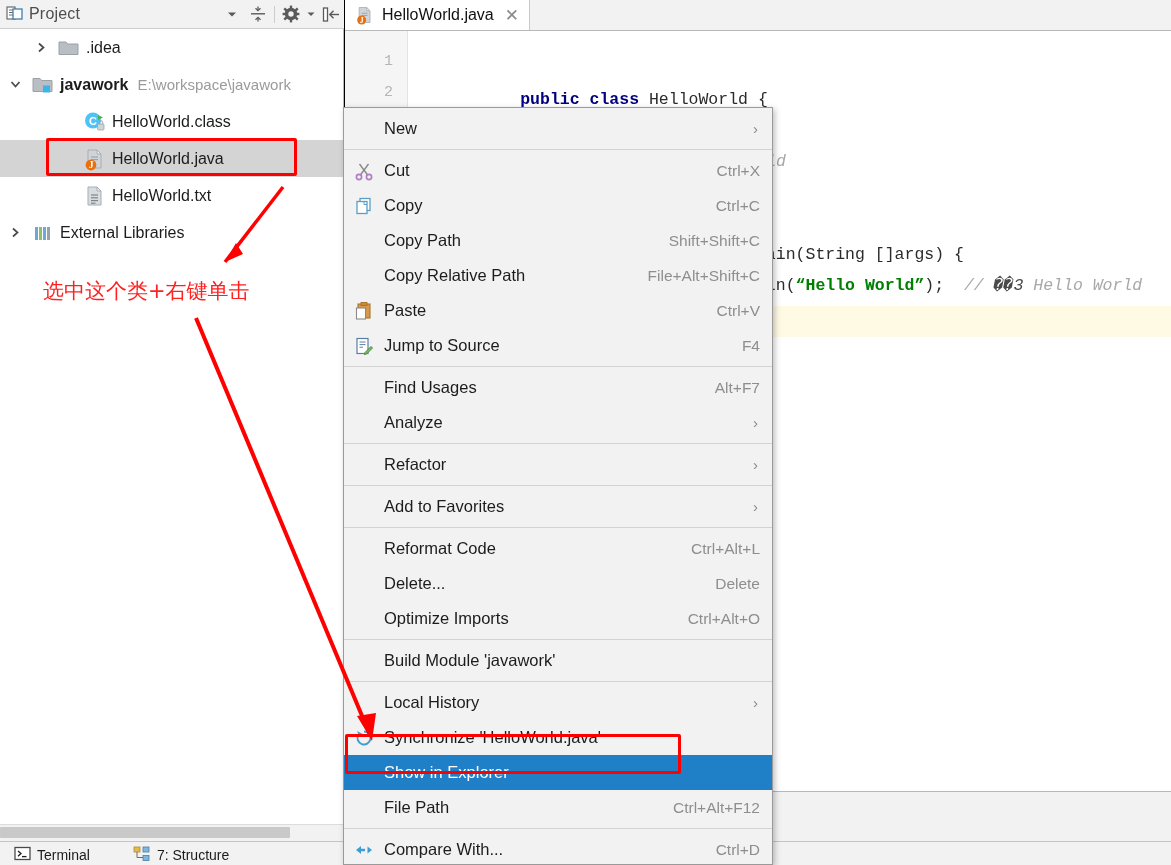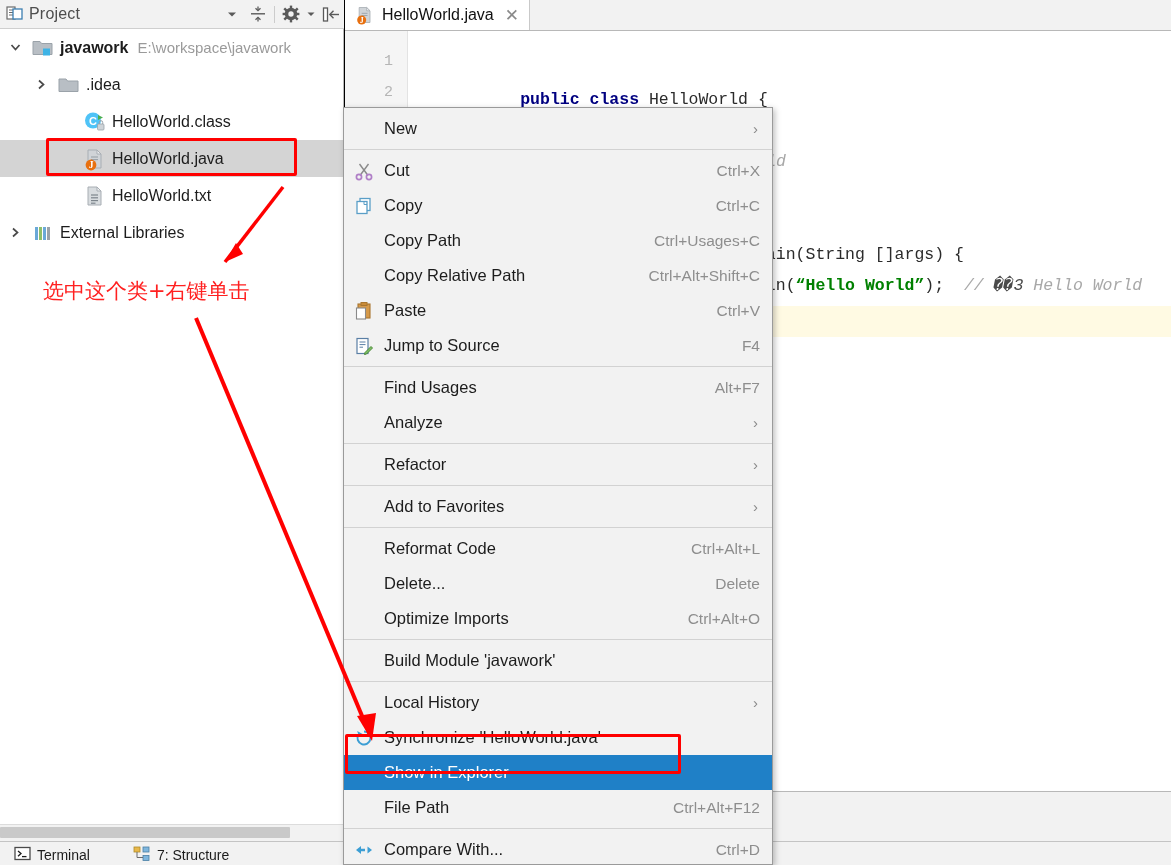--- a/index.html
+++ b/index.html
@@ -406,48 +406,48 @@
         <svg width="19" height="17" viewBox="0 0 19 17">
           <rect x="1.5" y="2" width="4" height="13" fill="#ffffff" stroke="#5a5a5a" stroke-width="1.3"></rect>
           <line x1="8" y1="8.5" x2="17" y2="8.5" stroke="#5a5a5a" stroke-width="1.4"></line>
           <path d="M11.5 4.8 L7.8 8.5 L11.5 12.2" fill="none" stroke="#5a5a5a" stroke-width="1.4"></path>
         </svg>
       </div>
     </div>
 
     <div id="tree">
 
+      <div class="tree-row indent-1">
+        <div class="twisty">
+          <svg width="15" height="15" viewBox="0 0 15 15">
+              <path d="M5 3.5 L9.5 7.5 L5 11.5" fill="none" stroke="#4a4a4a" stroke-width="1.7"></path>
+            </svg>
+        </div>
+        <div class="tree-icon">
+          <svg width="22" height="20" viewBox="0 0 22 20">
+            <path d="M1 4 h7 l1.6 2 h10.4 v10.5 h-19 z" fill="#b8bec4" stroke="#9aa2a9" stroke-width="1"></path>
+          </svg>
+        </div>
+        <div class="tree-label">.idea</div>
+      </div>
+
       <div class="tree-row indent-0">
         <div class="twisty">
           <svg width="15" height="15" viewBox="0 0 15 15">
               <path d="M3.5 5 L7.5 9.5 L11.5 5" fill="none" stroke="#4a4a4a" stroke-width="1.7"></path>
             </svg>
         </div>
         <div class="tree-icon">
           <svg width="22" height="20" viewBox="0 0 22 20">
             <path d="M1 3.5 h7 l1.6 2 h10.4 v11 h-19 z" fill="#b8bec4" stroke="#9aa2a9" stroke-width="1"></path>
             <rect x="11" y="10.5" width="7" height="7" fill="#3eb3e5"></rect>
           </svg>
         </div>
         <div class="tree-label bold">javawork</div>
         <div class="tree-sub">E:\workspace\javawork</div>
-      </div>
-
-      <div class="tree-row indent-1">
-        <div class="twisty">
-          <svg width="15" height="15" viewBox="0 0 15 15">
-              <path d="M5 3.5 L9.5 7.5 L5 11.5" fill="none" stroke="#4a4a4a" stroke-width="1.7"></path>
-            </svg>
-        </div>
-        <div class="tree-icon">
-          <svg width="22" height="20" viewBox="0 0 22 20">
-            <path d="M1 4 h7 l1.6 2 h10.4 v10.5 h-19 z" fill="#b8bec4" stroke="#9aa2a9" stroke-width="1"></path>
-          </svg>
-        </div>
-        <div class="tree-label">.idea</div>
       </div>
 
       <div class="tree-row indent-2">
         <div class="twisty"></div>
         <div class="tree-icon">
           <svg width="24" height="24" viewBox="0 0 24 24">
             <circle cx="10" cy="10.5" r="8" fill="#4fc3f7"></circle>
             <text x="10" y="15" font-family="Liberation Sans, sans-serif" font-size="11" font-weight="bold" fill="#ffffff" text-anchor="middle">C</text>
             <path d="M15 5 l5 2.5 l-5 2.5 z" fill="#4caf50"></path>
             <rect x="14.5" y="14" width="6.5" height="6" rx="1" fill="#cfd4d8" stroke="#9aa2a9" stroke-width=".8"></rect>
@@ -626,27 +626,27 @@
           <path d="M10 5.5 v3 h3" fill="none" stroke="#5a9ec7" stroke-width="1"></path>
         </svg>
       </div>
       <div class="mi-label"><span>Copy</span></div>
       <div class="mi-accel">Ctrl+C</div>
     </div>
 
     <div class="mi">
       <div class="mi-ico"></div>
       <div class="mi-label">Copy Path</div>
-      <div class="mi-accel">Ctrl+Usages+C</div>
+      <div class="mi-accel">Shift+Shift+C</div>
     </div>
 
     <div class="mi">
       <div class="mi-ico"></div>
       <div class="mi-label">Copy Relative Path</div>
-      <div class="mi-accel">Ctrl+Alt+Shift+C</div>
+      <div class="mi-accel">File+Alt+Shift+C</div>
     </div>
 
     <div class="mi">
       <div class="mi-ico">
         <svg width="20" height="20" viewBox="0 0 20 20">
           <rect x="4" y="3" width="12" height="14" fill="#d69a4a" stroke="#a9762f" stroke-width="1.1"></rect>
           <rect x="7" y="1.5" width="6" height="3" fill="#c98b38" stroke="#a9762f" stroke-width="1"></rect>
           <rect x="2.5" y="7" width="9" height="11" fill="#ffffff" stroke="#8a8a8a" stroke-width="1.1"></rect>
         </svg>
       </div>

